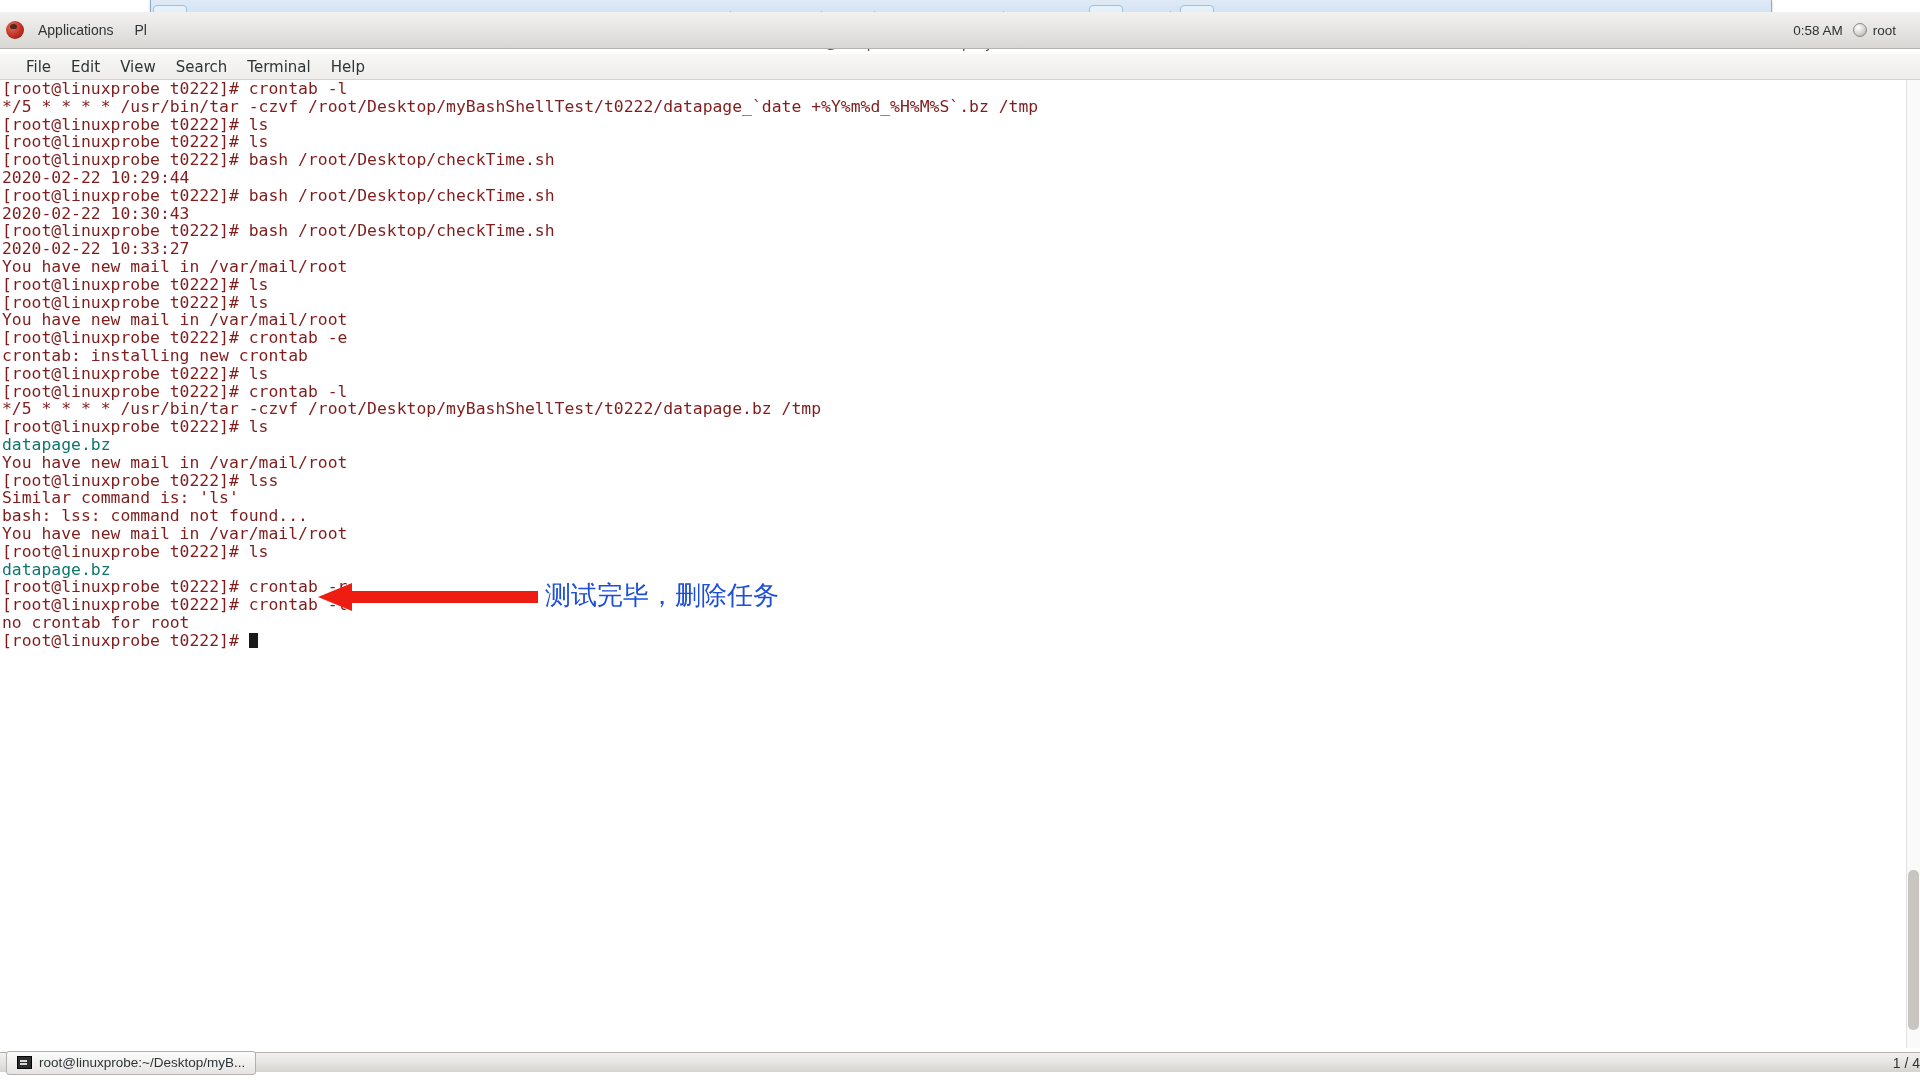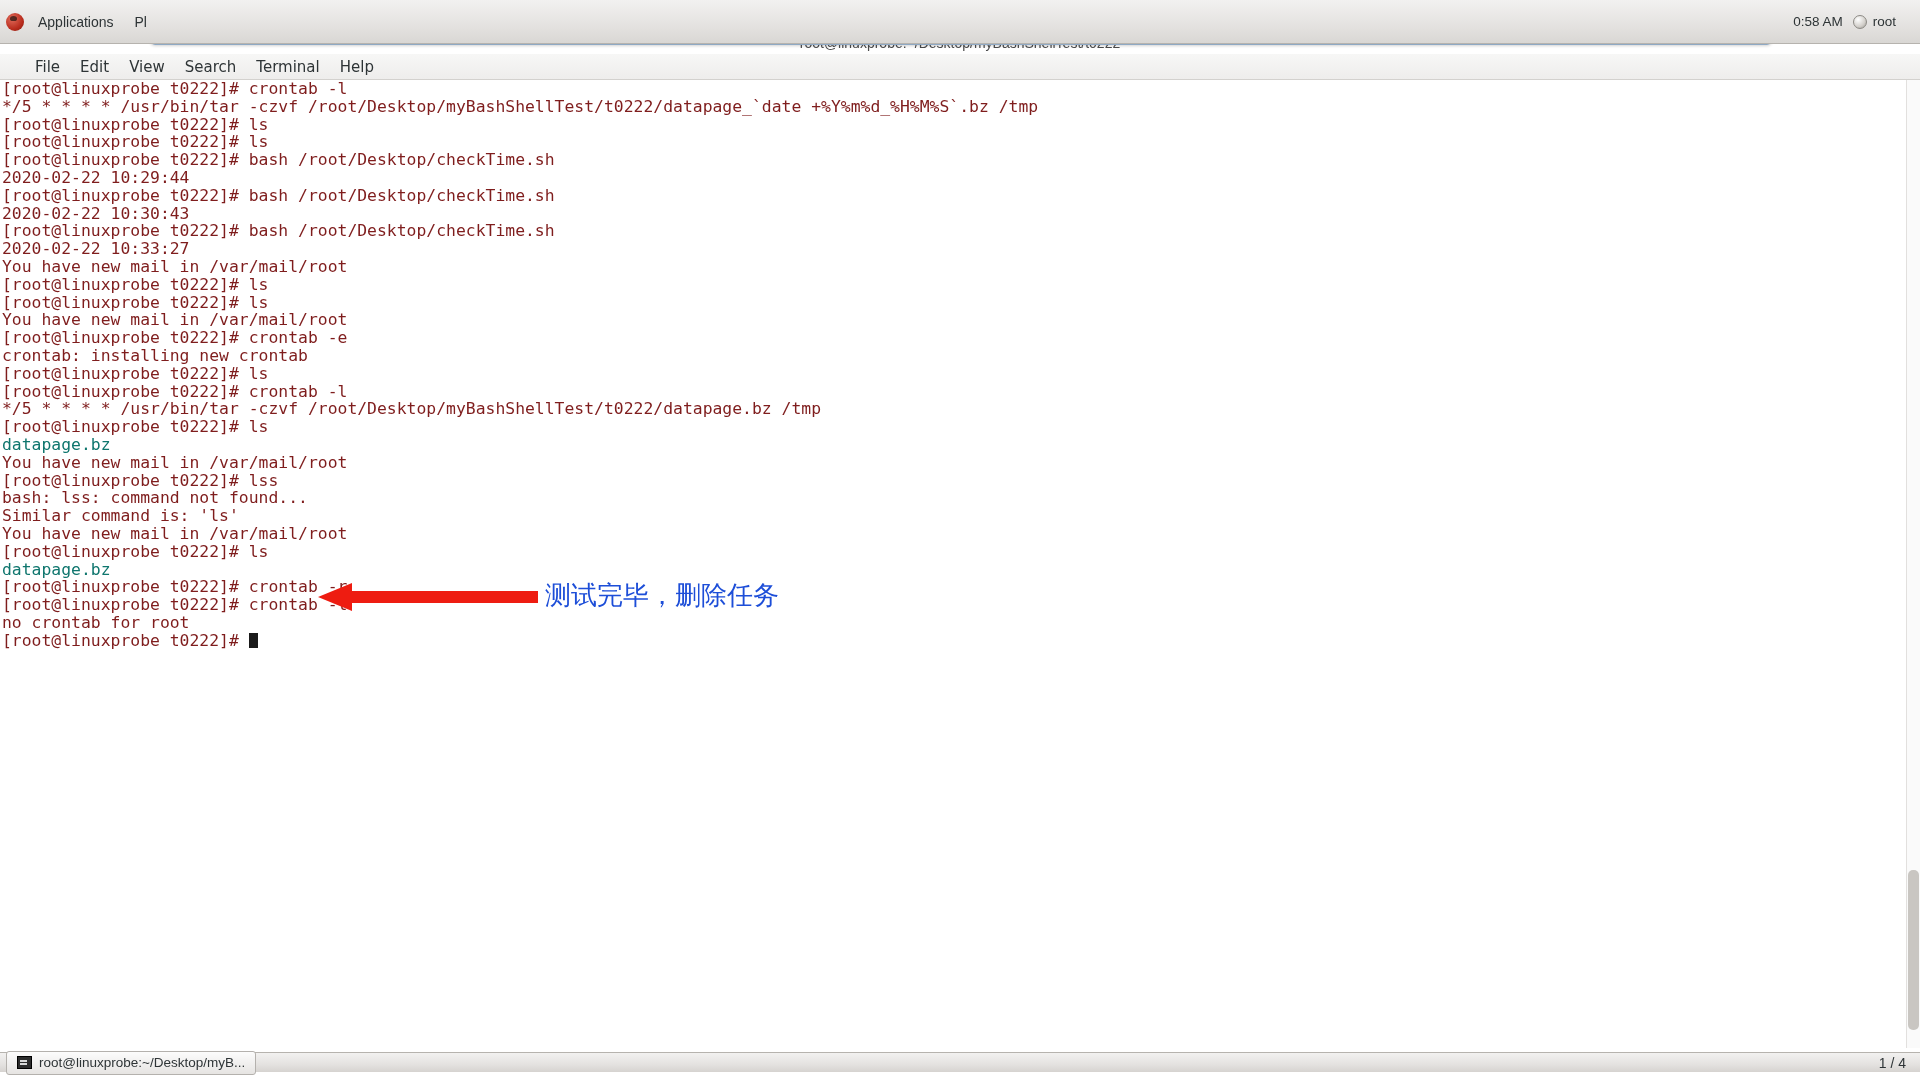--- a/index.html
+++ b/index.html
@@ -6,21 +6,21 @@
   html, body {
     width: 1920px; height: 1080px;
     overflow: hidden;
     background: #ffffff;
     font-family: "Liberation Sans", sans-serif;
   }
   #root { position: relative; width: 1920px; height: 1080px; background:#fff; }
 
   
   .gnome-panel {
-    position: absolute; top: 0; left: 0; width: 1920px; height: 44px;
+    position: absolute; top: 12px; left: 0; width: 1920px; height: 37px;
     background: linear-gradient(to bottom, #f2f1f0 0%, #e4e2e0 60%, #d9d7d4 100%);
     border-bottom: 1px solid #b6b3ae;
     display: flex; align-items: center;
     font-size: 14px; color: #2e3436;
     z-index: 50;
   }
   .gp-left { display: flex; align-items: center; gap: 7px; padding-left: 6px; }
   .gp-logo {
     width: 18px; height: 18px; border-radius: 50%;
     background: radial-gradient(circle at 35% 32%, #e06a5a 0%, #b82b1c 62%, #7d180e 100%);
@@ -90,21 +90,21 @@
     position:absolute; left:0; top:0; width:100%; height:22px;
     display:flex; align-items:center; justify-content:center;
     font-size: 14px; color:#4b4b4b;
     font-family:"Liberation Sans", sans-serif;
     background: transparent;
   }
   .term-menubar {
     position:absolute; left:0; top:22px; width:100%; height:26px;
     background: linear-gradient(to bottom,#f7f7f6,#eeedec);
     border-bottom:1px solid #d3d1ce;
-    display:flex; align-items:center; gap:0px; padding-left:25px;
+    display:flex; align-items:center; gap:0px; padding-left:16px;
     font-size: 15px; color:#2e3436;
     font-family:"DejaVu Sans", sans-serif;
   }
   .term-menubar span { padding: 2px 10px; border-radius:3px; }
 
   .term-body {
     position:absolute; left:0; top:48px; width:1920px; height:968px;
     background:#ffffff;
     overflow:hidden;
   }
@@ -158,21 +158,21 @@
     white-space:nowrap; font-size:13.5px;
   }
   .tb-task-ico {
     width:15px; height:13px; background:#2c2c2c; border:1px solid #000;
     position:relative; flex:none;
   }
   .tb-task-ico::after {
     content:""; position:absolute; left:2px; top:3px; width:7px; height:1.5px; background:#d8d8d8;
     box-shadow: 0 3px 0 #d8d8d8;
   }
-  .tb-right { margin-left:auto; padding-right:14px; display:flex; align-items:center; gap:12px; }
+  .tb-right { margin-left:auto; padding-right:0; display:flex; align-items:center; gap:12px; }
   .ws-ind { font-size:14px; color:#2e3436; }
 </style>
 </head>
 <body>
 
 <div id="root">
 
   <div class="gnome-panel">
     <div class="gp-left">
       <span class="gp-logo"></span>
@@ -220,22 +220,22 @@
         <div class="tline">You have new mail in /var/mail/root</div>
         <div class="tline">[root@linuxprobe t0222]# crontab -e</div>
         <div class="tline">crontab: installing new crontab</div>
         <div class="tline">[root@linuxprobe t0222]# ls</div>
         <div class="tline">[root@linuxprobe t0222]# crontab -l</div>
         <div class="tline">*/5 * * * * /usr/bin/tar -czvf /root/Desktop/myBashShellTest/t0222/datapage.bz /tmp</div>
         <div class="tline">[root@linuxprobe t0222]# ls</div>
         <div class="tline red">datapage.bz</div>
         <div class="tline">You have new mail in /var/mail/root</div>
         <div class="tline">[root@linuxprobe t0222]# lss</div>
+        <div class="tline">Similar command is: 'ls'</div>
         <div class="tline">bash: lss: command not found...</div>
-        <div class="tline">Similar command is: 'ls'</div>
         <div class="tline">You have new mail in /var/mail/root</div>
         <div class="tline">[root@linuxprobe t0222]# ls</div>
         <div class="tline red">datapage.bz</div>
         <div class="tline">[root@linuxprobe t0222]# crontab -r</div>
         <div class="tline">[root@linuxprobe t0222]# crontab -l</div>
         <div class="tline">no crontab for root</div>
         <div class="tline">[root@linuxprobe t0222]# <span class="cursor"></span></div>
       </div>
 
     <div class="term-scroll">

